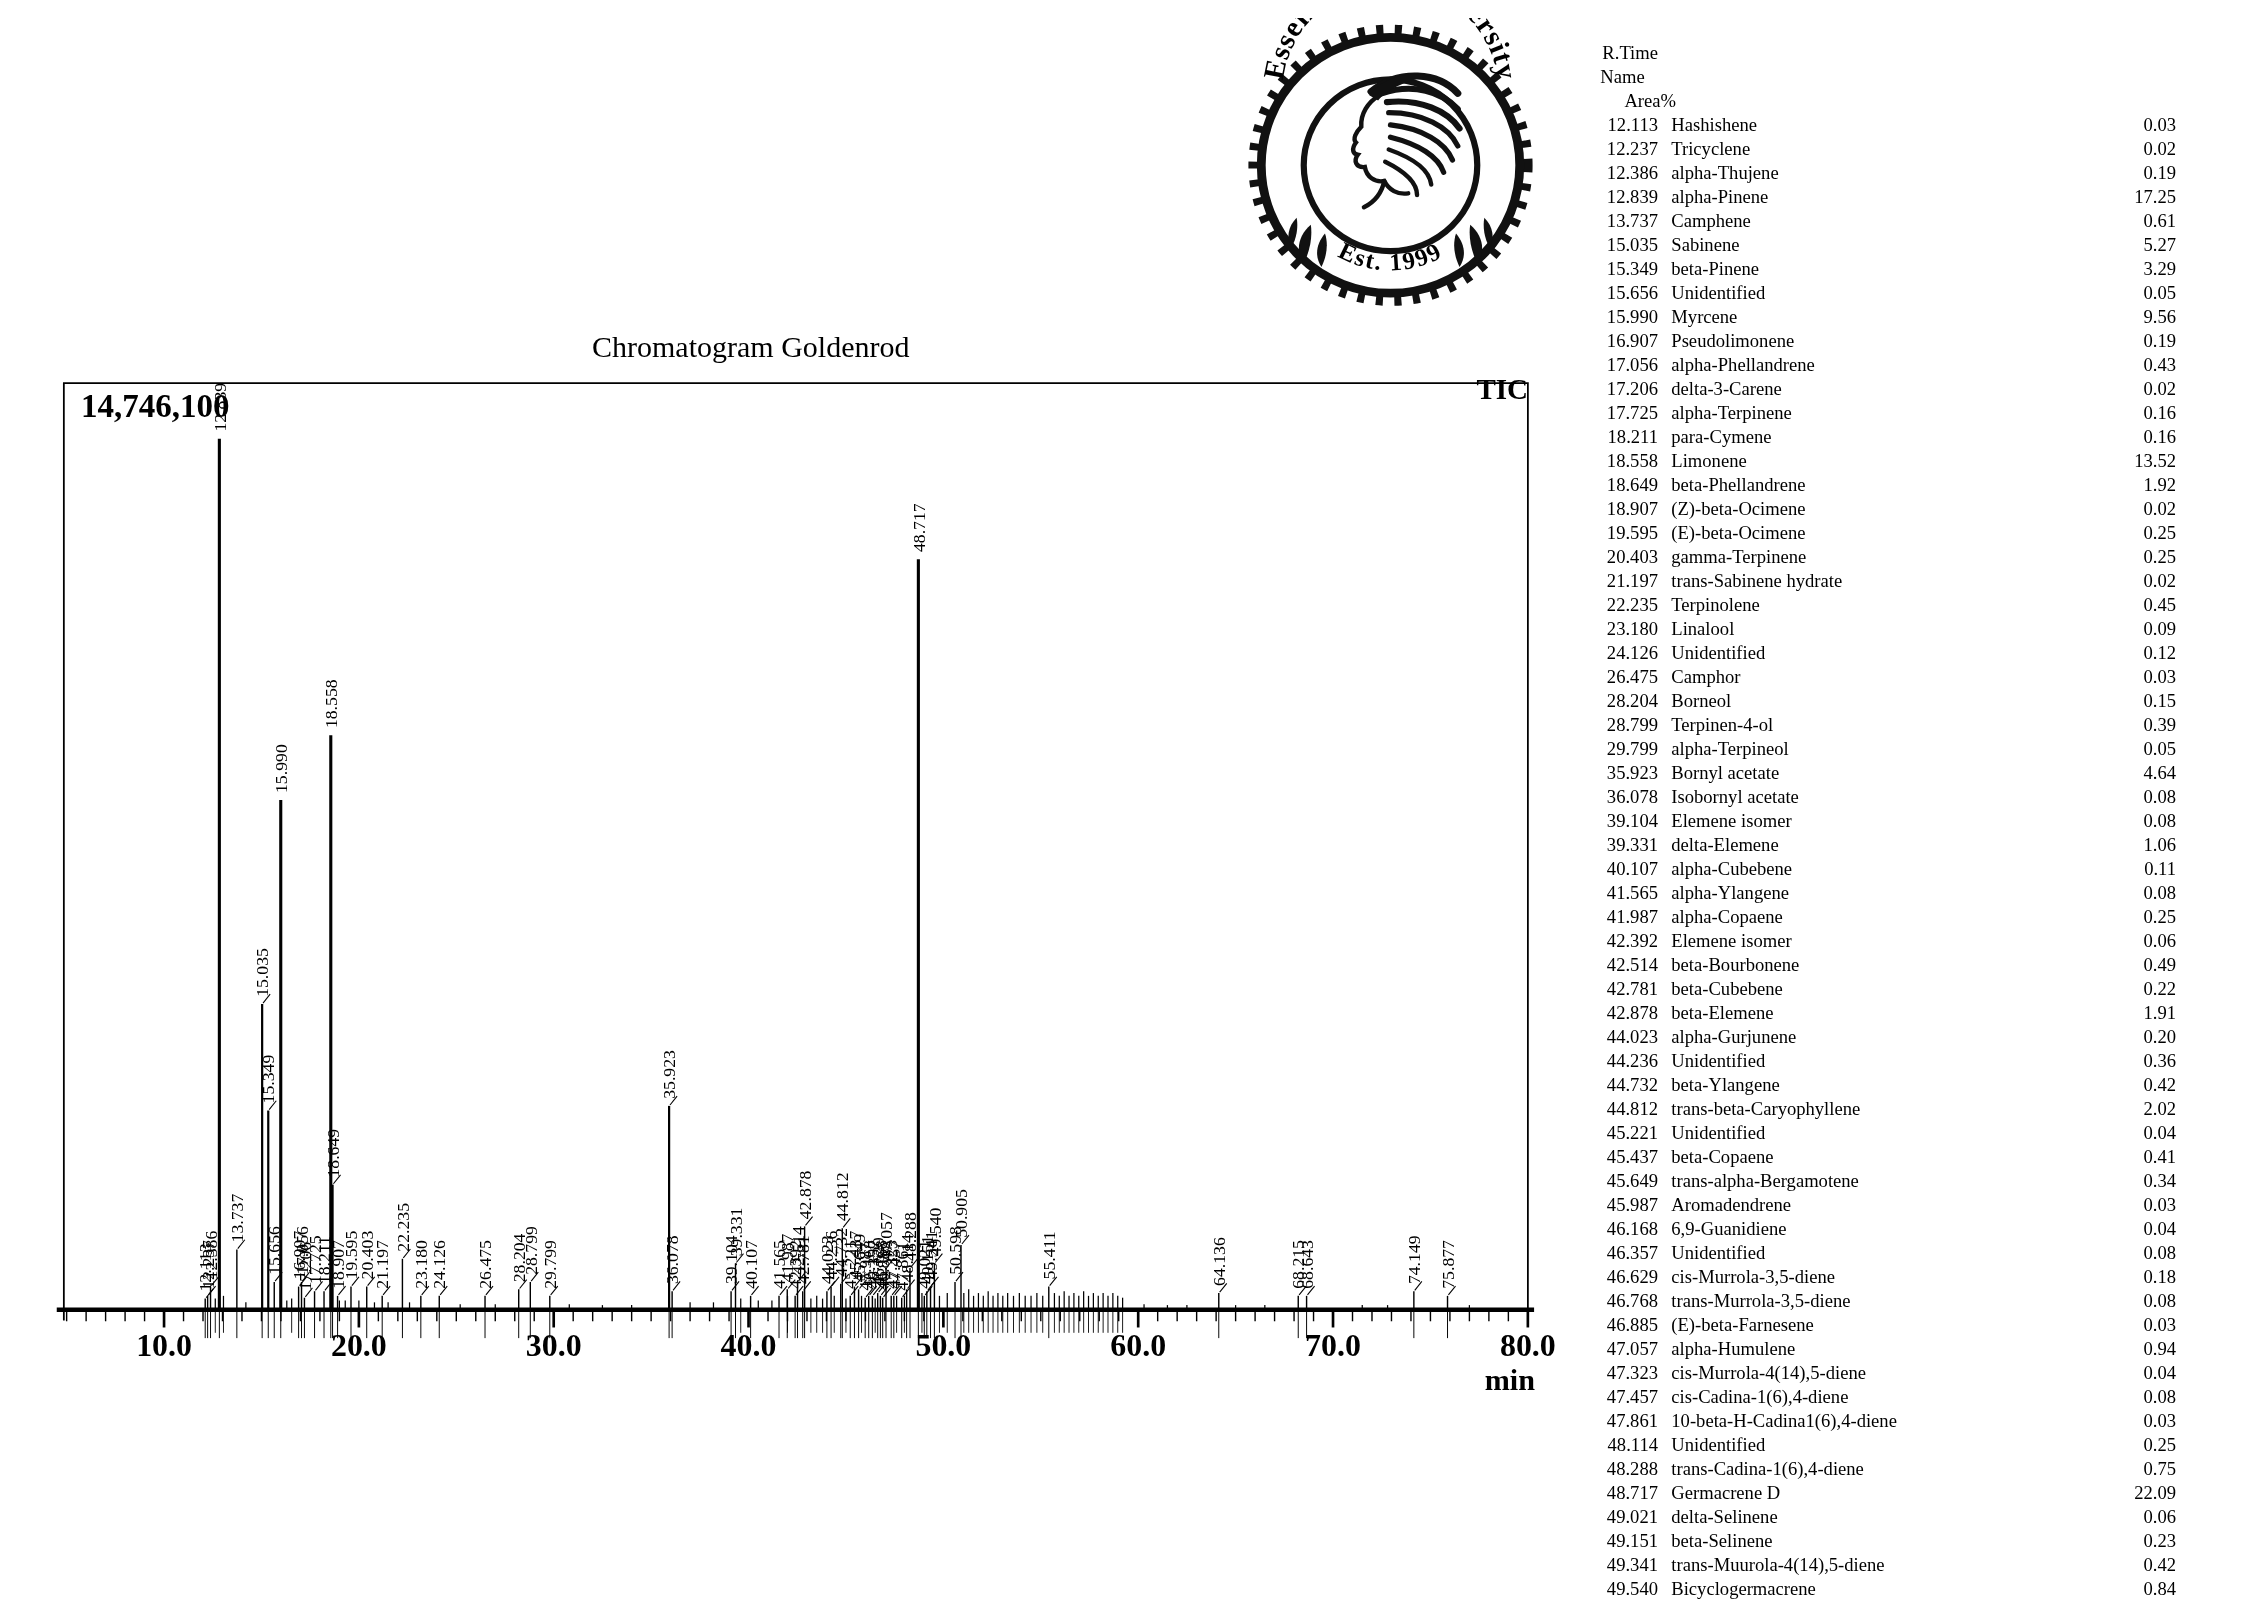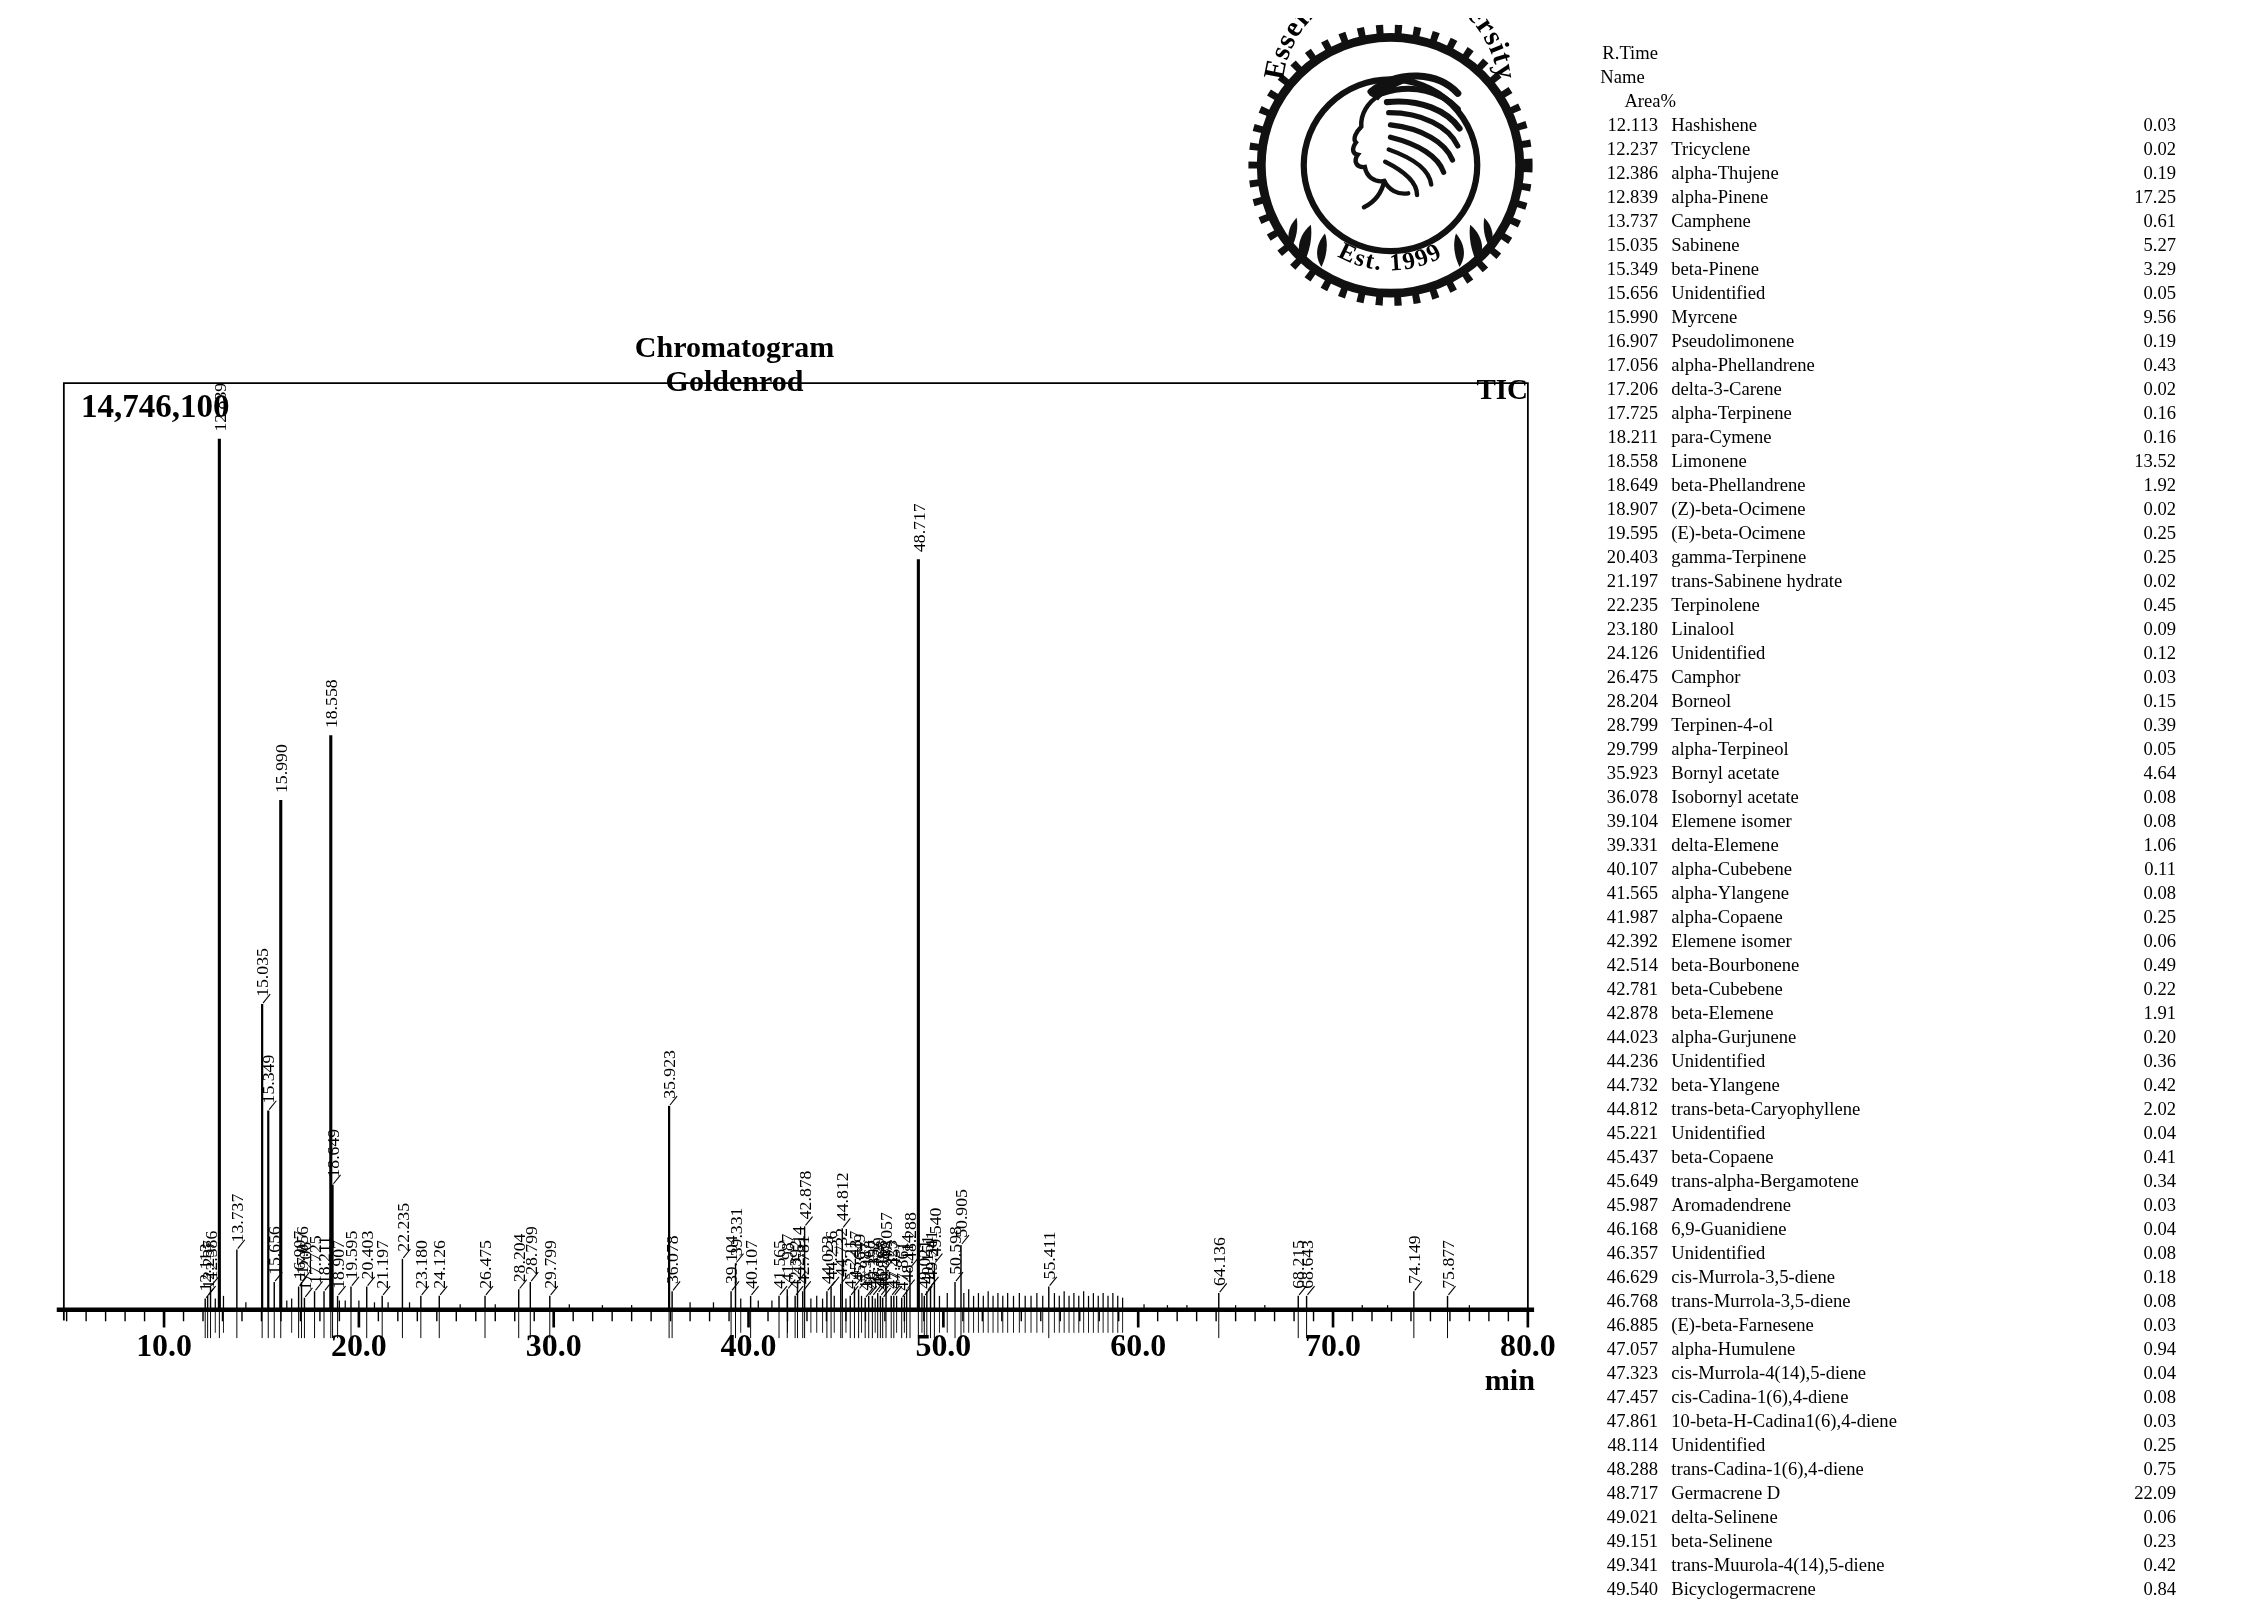--- a/index.html
+++ b/index.html
@@ -1,20 +1,20 @@
 <!DOCTYPE html>
 <html style="font-size:14px"><head>
 <meta charset="utf-8">
 <style>
   html,body{margin:0;padding:0;background:#ffffff;}
   body{width:2263px;height:1621px;position:relative;overflow:hidden;
        font-family:"Liberation Serif",serif;color:#000;}
   .abs{position:absolute;}
-  #chart-title{left:575px;top:330px;width:319px;text-align:center;
-       font-weight:bold;font-size:30px;}
+  #chart-title{left:592px;top:330px;width:319px;
+       font-weight:normal;font-size:30px;}
   #tic-label{left:1392px;top:351px;width:136px;text-align:right;
        font-weight:bold;font-size:29px;margin-top:22px;}
   #ymax-label{left:81px;top:388px;font-weight:bold;font-size:33px;}
   #plot-svg{left:0;top:0;}
   text{fill:#000;}
   .axlab{font:bold 36px "Liberation Serif",serif;}
   .minlab{font:bold 34px "Liberation Serif",serif;}
   .pklab{font:20px "Liberation Serif",serif;}
   #logo{left:1240px;top:17.7px;width:301px;height:298px;}
   #report{left:1587px;top:41px;width:589px;}

